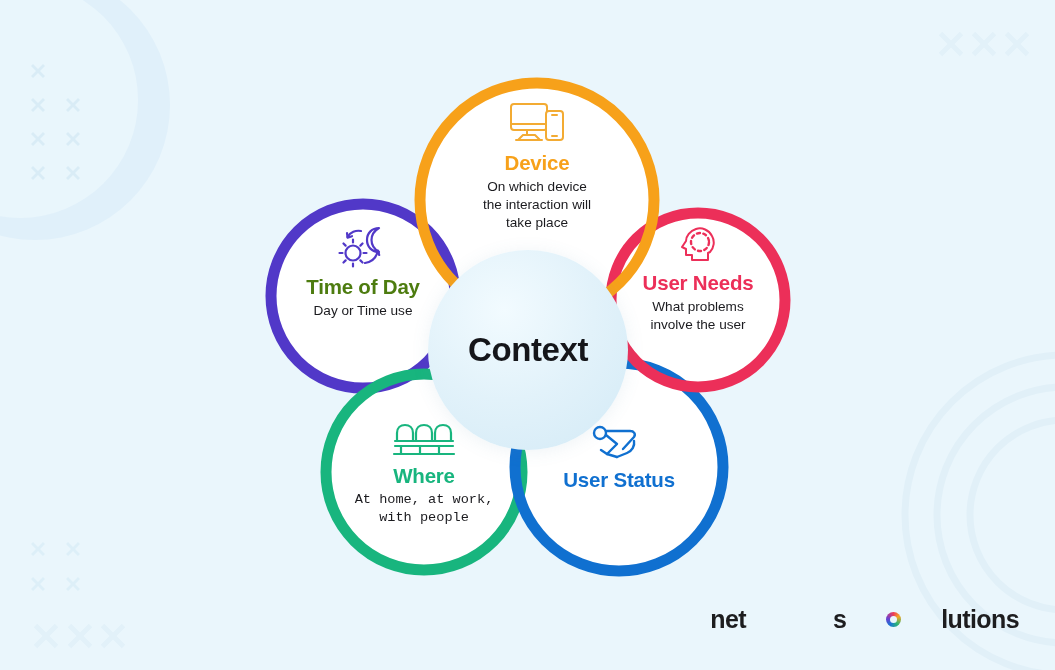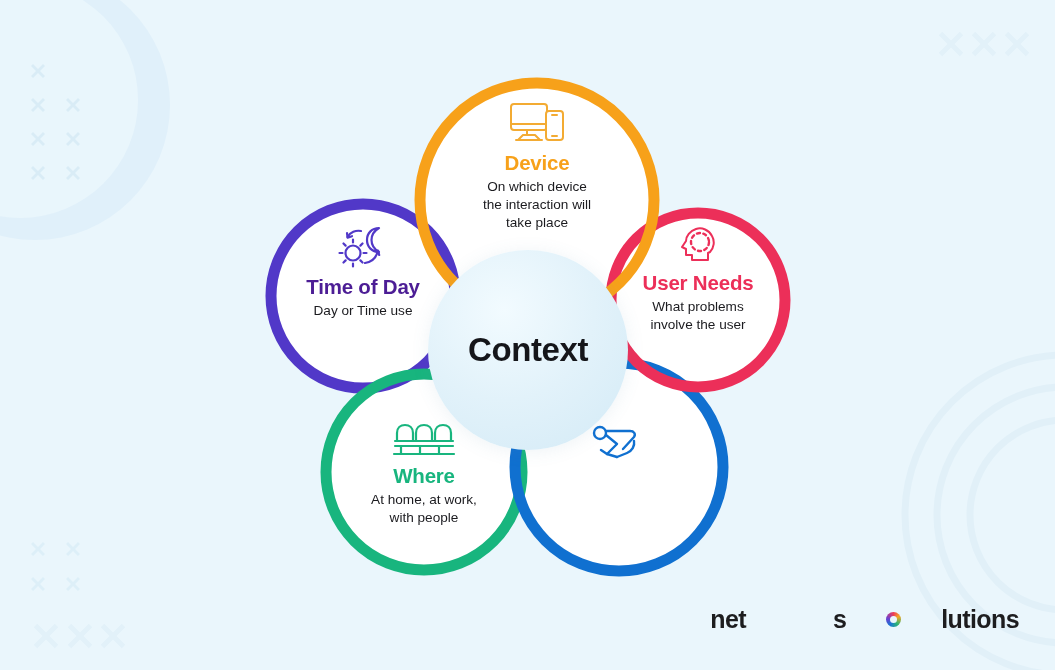--- a/index.html
+++ b/index.html
@@ -245,54 +245,55 @@
     </div>
 
     <div class="petal-content" style="left:519px; top:425px; width:200px;">
       <svg class="petal-icon" width="56" height="38" viewBox="0 0 56 38" fill="none" stroke="#1070d0" stroke-width="2.4" stroke-linecap="round" stroke-linejoin="round">
         <circle cx="9" cy="8" r="6"></circle>
         <path d="M15 6 L39 6 C43 6 45 9 43 12 L32 24"></path>
         <path d="M15 10 L26 19 L16 29 L26 32"></path>
         <path d="M26 32 L36 28 C41 26 44 21 43 16"></path>
         <path d="M16 29 L10 25"></path>
       </svg>
+      <div class="petal-title" style="color:#1070d0;">User Status</div>
     </div>
 
     <div class="petal-content" style="left:329px; top:421px; width:190px;">
       <svg class="petal-icon" width="64" height="38" viewBox="0 0 64 38" fill="none" stroke="#18b57e" stroke-width="2.2" stroke-linecap="round" stroke-linejoin="round">
         <path d="M5 20 V12 C5 7 8.5 4 13 4 C17.5 4 21 7 21 12 V20 Z"></path>
         <path d="M24 20 V12 C24 7 27.5 4 32 4 C36.5 4 40 7 40 12 V20 Z"></path>
         <path d="M43 20 V12 C43 7 46.5 4 51 4 C55.5 4 59 7 59 12 V20 Z"></path>
         <path d="M3 20 H61"></path>
         <path d="M3 25 H61"></path>
         <path d="M9 25 V33"></path>
         <path d="M28 25 V33"></path>
         <path d="M47 25 V33"></path>
         <path d="M2 33 H62"></path>
       </svg>
       <div class="petal-title" style="color:#18b57e;">Where</div>
-      <div class="petal-desc" style="width:186px;">
+      <div class="petal-desc" style="width:186px;font-family:Liberation Mono, monospace;">
         <div>At home, at work,</div>
         <div>with people</div>
       </div>
     </div>
 
     <div class="petal-content" style="left:273px; top:222px; width:180px;">
       <svg class="petal-icon" width="58" height="48" viewBox="0 0 58 48" fill="none" stroke="#5138c8" stroke-width="2.2" stroke-linecap="round" stroke-linejoin="round">
         <path d="M45 6 C38 6 33 11 33 18 C33 25 38 30 45 30 C40 27 37.5 23 37.5 18 C37.5 13 40 9 45 6 Z"></path>
         <circle cx="19" cy="31" r="7.5"></circle>
         <path d="M19 20.5 V17.5 M19 44.5 V41.5 M8.5 31 H5.5 M32.5 31 H29.5
                  M11.6 23.6 L9.5 21.5 M26.4 38.4 L28.5 40.5
                  M26.4 23.6 L28.5 21.5 M11.6 38.4 L9.5 40.5"></path>
         <path d="M27 9 C22 8 16 10 13.5 15"></path>
         <path d="M13 11 L13.6 15.6 L18 14.2"></path>
         <path d="M31 41 C37 40 42 36 43.5 30"></path>
         <path d="M40 29 L44 28.5 L45.2 33"></path>
       </svg>
-      <div class="petal-title" style="color:#4c1d95;">Time of Day</div>
+      <div class="petal-title" style="color:#4d7c0f;">Time of Day</div>
       <div class="petal-desc" style="width:176px;">
         <div>Day or Time use</div>
       </div>
     </div>
 
   </div>
 
   <div class="logo">
     <span>net</span>
     <span class="gap"></span>

